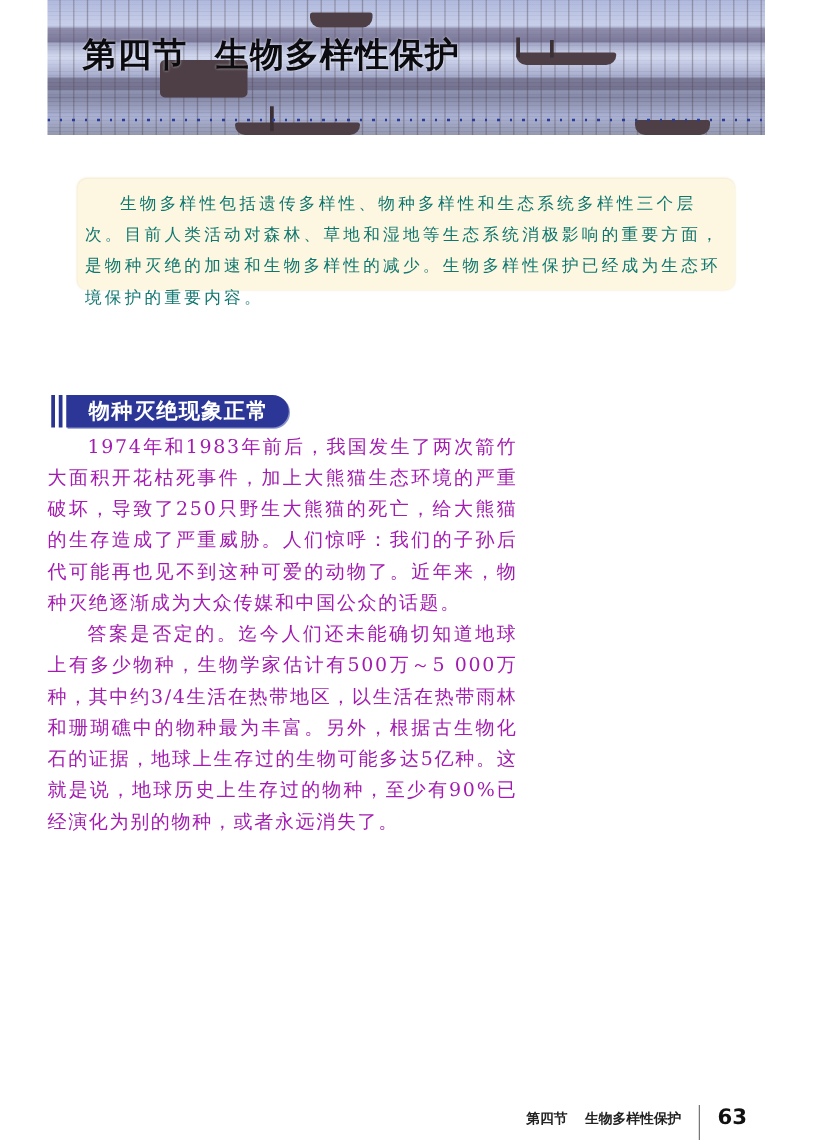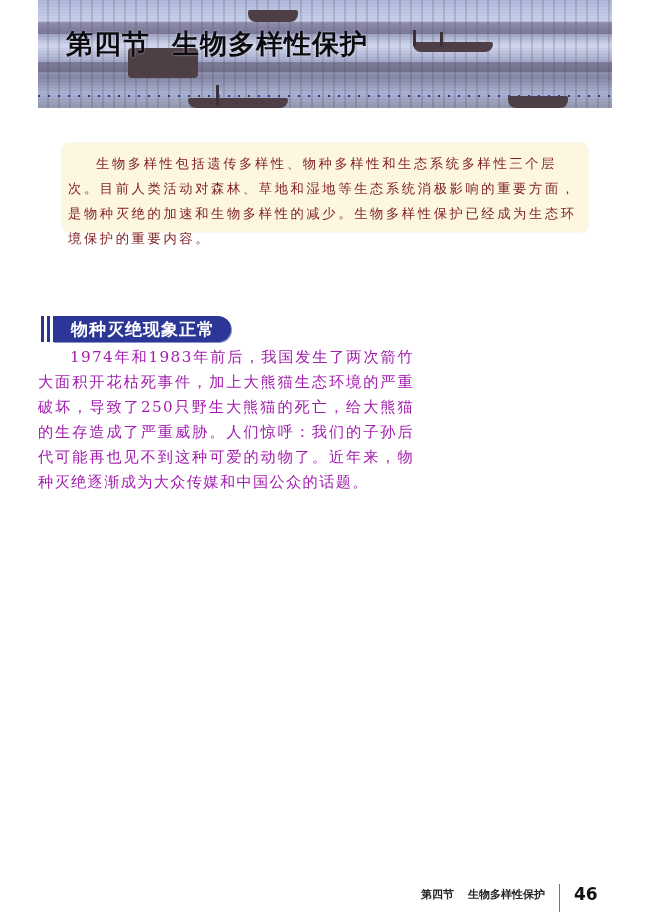--- a/index.html
+++ b/index.html
@@ -46,21 +46,21 @@
 
   .summary {
     position: absolute; left: 62px; top: 143px; width: 526px; height: 89px;
     background: #fdf7e2;
     border-radius: 8px;
     box-shadow: 0 0 2px #efe3c3;
     box-sizing: border-box;
     padding: 8px 6px 0 6px;
     font-family: "DejaVu Sans", "Liberation Sans", sans-serif;
     font-size: 13.3px; line-height: 25px; letter-spacing: 2.6px;
-    color: #7f1d1d;
+    color: #0f766e;
     text-indent: 28px;
   }
 
   .section-head {
     position: absolute; left: 41px; top: 316px; height: 26px; display: flex; align-items: flex-end;
   }
   .section-head .bars { display: flex; gap: 3px; margin-right: 3px; }
   .section-head .bars span { display: block; width: 3px; height: 26px; background: #2a3592; }
   .section-head .pill {
     height: 26px; width: 178px; background: #2c3697;
@@ -116,20 +116,21 @@
 <div class="section-head">
   <div class="bars">
       <span></span>
       <span></span>
     </div>
   <div class="pill">物种灭绝现象正常吗</div>
 </div>
 
 <div class="body">
   <p>1974年和1983年前后，我国发生了两次箭竹大面积开花枯死事件，加上大熊猫生态环境的严重破坏，导致了250只野生大熊猫的死亡，给大熊猫的生存造成了严重威胁。人们惊呼：我们的子孙后代可能再也见不到这种可爱的动物了。近年来，物种灭绝逐渐成为大众传媒和中国公众的话题。</p>
+  <p>答案是否定的。迄今人们还未能确切知道地球上有多少物种，生物学家估计有500万～5 000万种，其中约3/4生活在热带地区，以生活在热带雨林和珊瑚礁中的物种最为丰富。另外，根据古生物化石的证据，地球上生存过的生物可能多达5亿种。这就是说，地球历史上生存过的物种，至少有90%已经演化为别的物种，或者永远消失了。</p>
 </div>
 
 <div class="footer">
   <span class="section">第四节</span>
   <span class="chapter">生物多样性保护</span>
   <span class="divider"></span>
-  <span class="page">46</span>
+  <span class="page">63</span>
 </div>
 
 </body></html>

